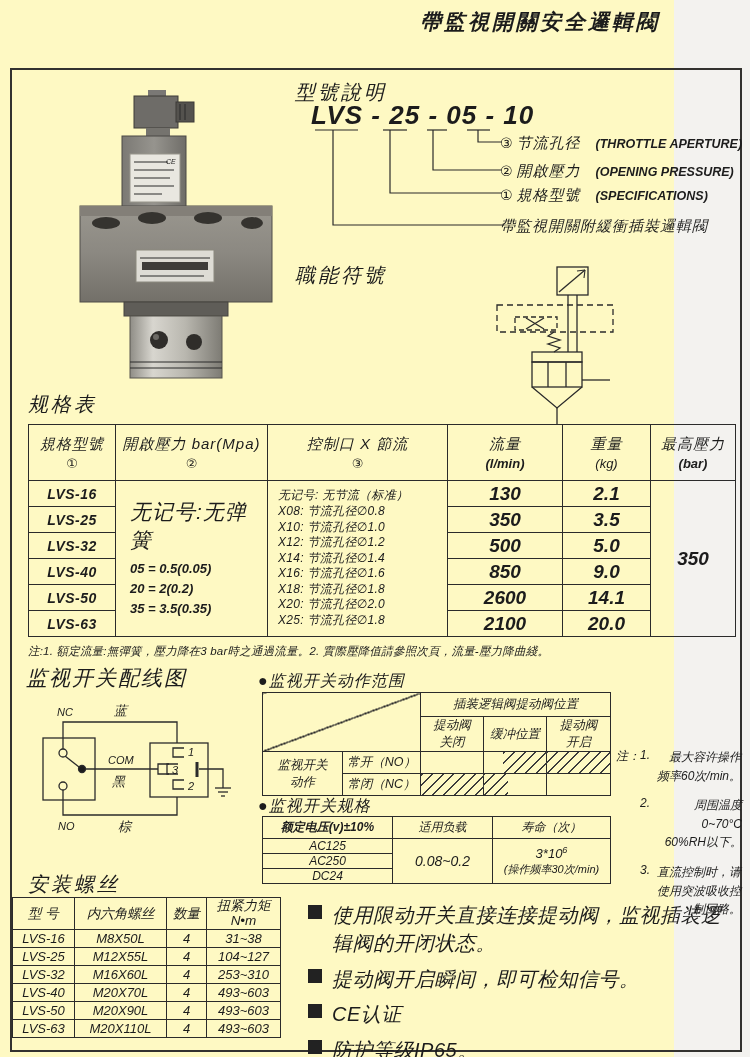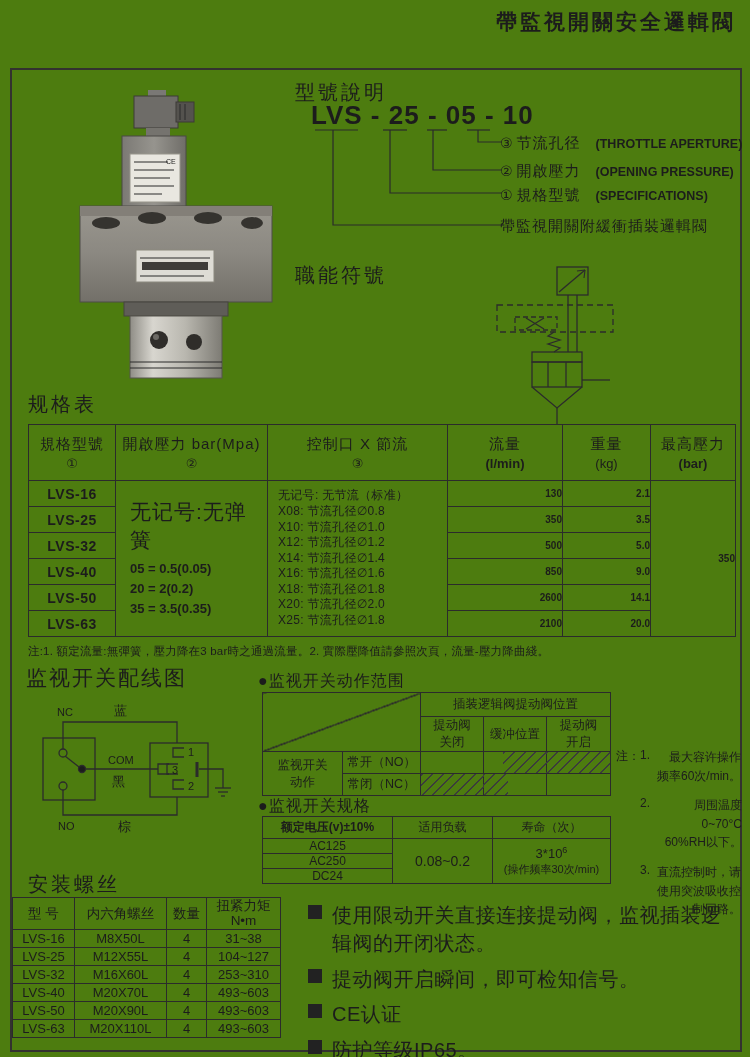--- a/index.html
+++ b/index.html
@@ -1,29 +1,29 @@
 <!DOCTYPE html>
 <html><head>
 <meta charset="utf-8">
 <style>
   html,body{margin:0;padding:0;width:750px;height:1057px;overflow:hidden;}
   body{font-family:"Liberation Sans","DejaVu Sans",sans-serif;color:#1c1c1c;background:#f3f2ef;}
-  .page{position:relative;width:750px;height:1057px;background:#4d7c0f;}
+  .page{position:relative;width:674px;height:1057px;background:#fef9c3;font-style:italic;}
   .abs{position:absolute;}
   .outer-box{position:absolute;left:10px;top:68px;width:728px;height:980px;border:2px solid #33322f;}
   .page-title{position:absolute;top:8px;right:14px;font-size:21px;font-weight:bold;letter-spacing:3px;}
   .sec-heading{font-size:20px;letter-spacing:3px;}
   .sec-heading-sm{font-size:16px;letter-spacing:1px;}
   table{border-collapse:collapse;table-layout:fixed;}
   .grid td,.grid th{border:1.5px solid #2b2b2b;padding:0;text-align:center;vertical-align:middle;font-weight:normal;}
   .spec-table{width:707px;}
   .spec-table .h1{font-size:15px;letter-spacing:1px;}
   .spec-table .h2{font-size:13px;margin-top:2px;}
   .spec-table .model{font-weight:bold;font-size:14px;letter-spacing:.5px;}
-  .spec-table .num{font-weight:bold;font-size:10px;text-align:right;}
+  .spec-table .num{font-weight:bold;font-size:19px;}
   .spring-cell{text-align:left !important;padding-left:14px !important;}
   .spring-cell .l1{font-size:21px;letter-spacing:1px;margin-bottom:5px;}
   .spring-cell .ln{font-size:13px;font-weight:bold;line-height:1.55;}
   .throttle-cell{text-align:left !important;padding-left:10px !important;}
   .throttle-cell div{font-size:12px;line-height:1.3;letter-spacing:.3px;}
   .note-line{font-size:11.5px;letter-spacing:.2px;}
   .action-table td{font-size:12.5px;}
   .action-table .hcell{position:relative;}
   .hatch{position:absolute;top:0;bottom:0;background:repeating-linear-gradient(135deg,#3c3c3c 0 1.5px,transparent 1.5px 7.5px);}
   .diag-cell{background:linear-gradient(to bottom right,transparent calc(50% - 1px),#2b2b2b calc(50% - 1px),#2b2b2b calc(50% + .5px),transparent calc(50% + .5px));}

